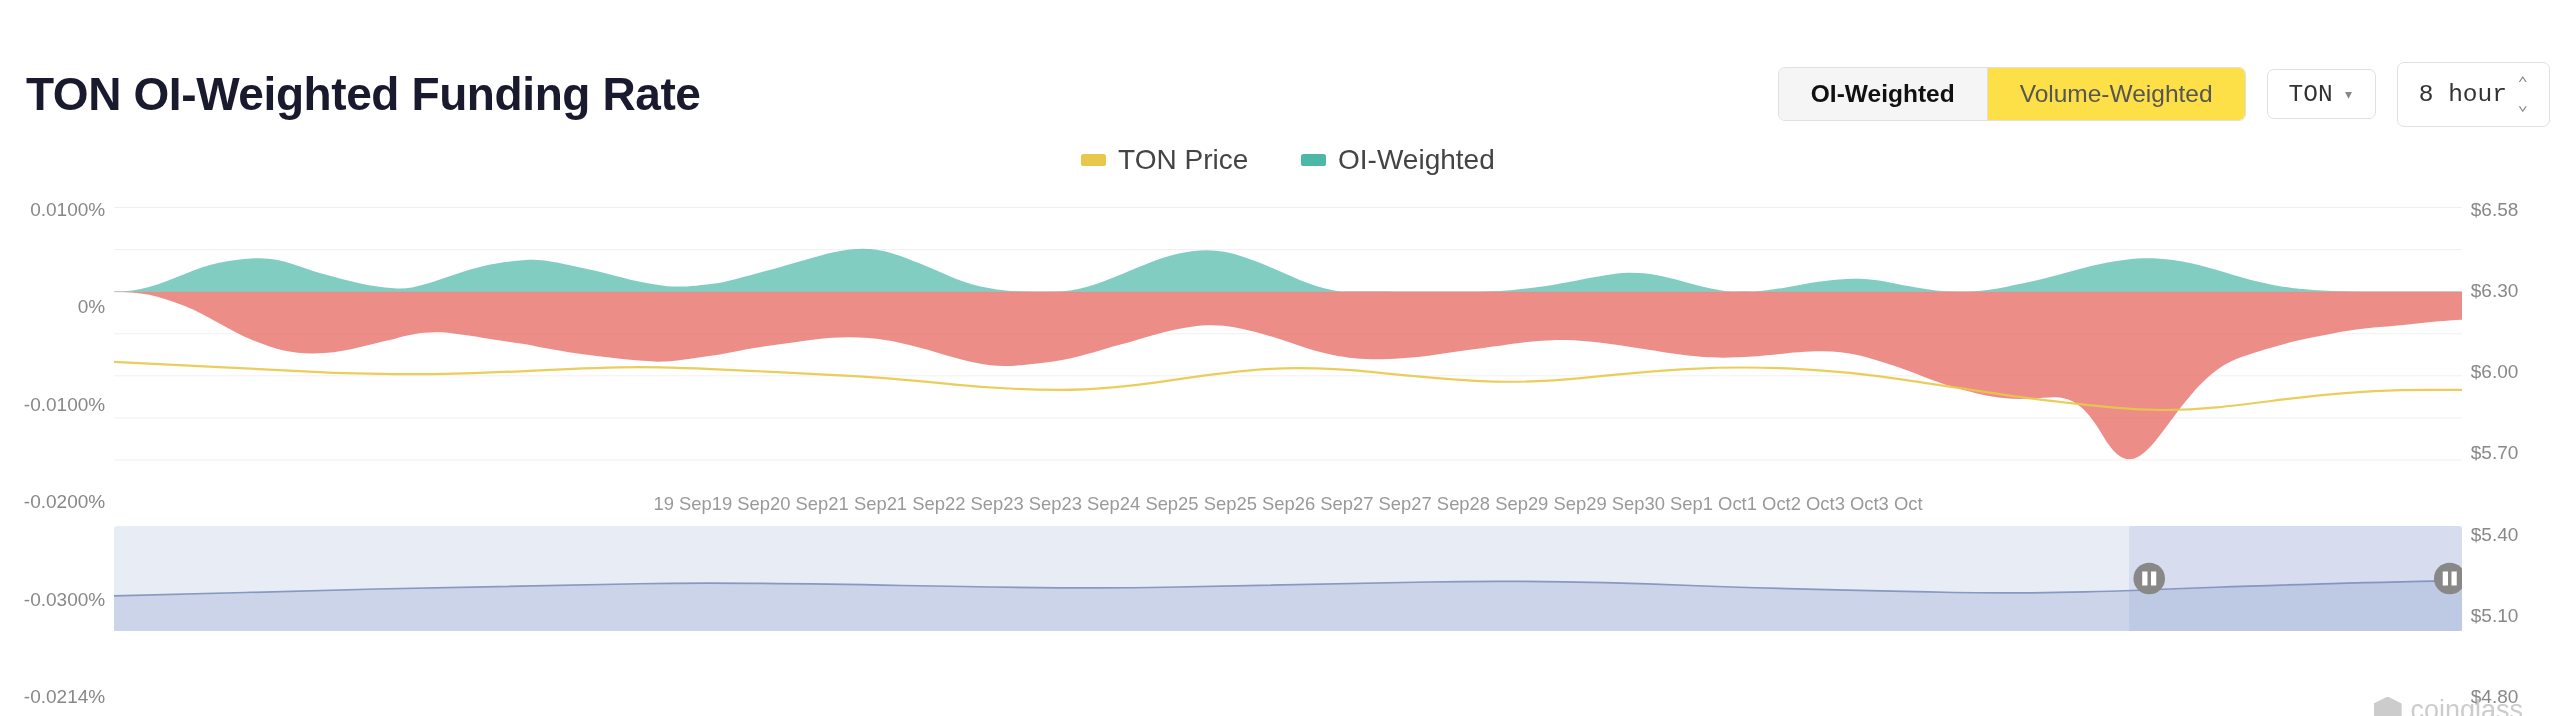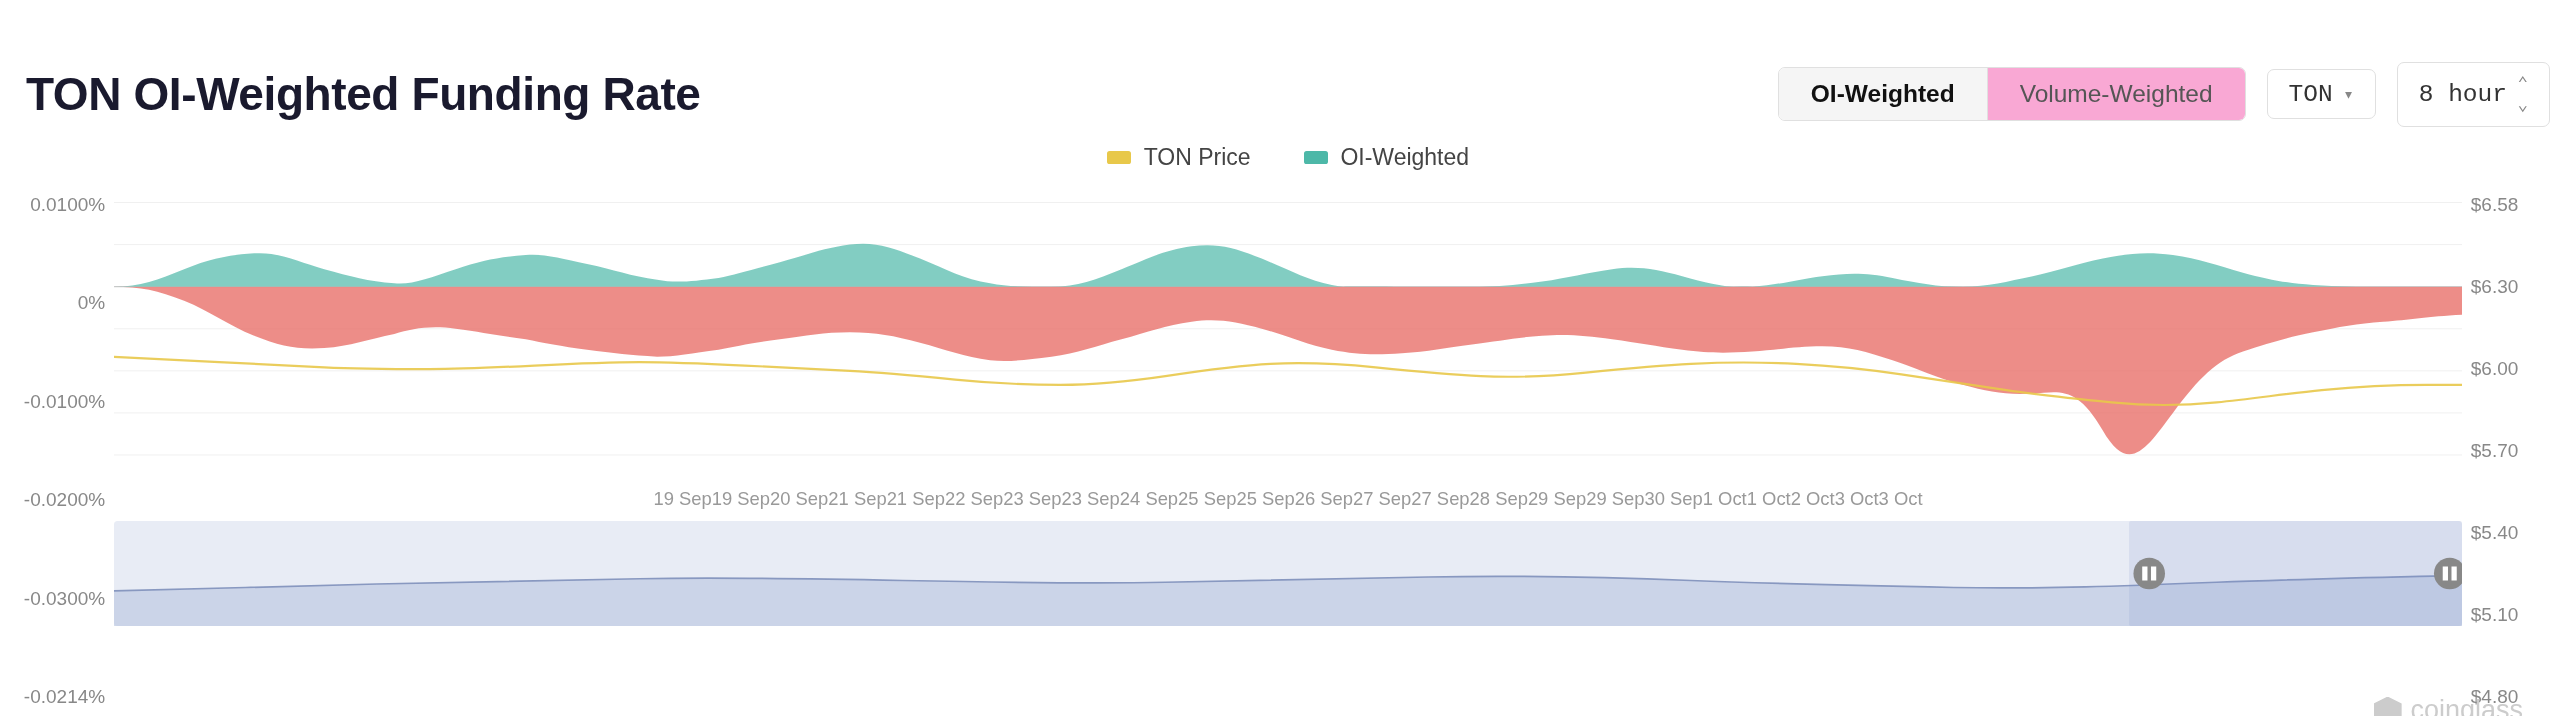--- a/index.html
+++ b/index.html
@@ -46,21 +46,21 @@
       display: flex;
       border: 1.3px solid #e0e0e0;
       border-radius: 7px;
       overflow: hidden;
     }
 
     .toggle-btn {
       padding: 12.3px 32px;
       font-size: 24.5px;
       cursor: pointer;
-      background: #f9a8d4;
+      background: #fde047;
       border: none;
       color: #555;
       transition: background 0.2s;
       white-space: nowrap;
     }
 
     .toggle-btn.active {
       background: #f5f5f5;
       color: #111;
       font-weight: 600;
@@ -94,21 +94,21 @@
       align-items: center;
       justify-content: center;
       gap: 53px;
       padding: 8.8px 0 14px 0;
     }
 
     .legend-item {
       display: flex;
       align-items: center;
       gap: 12.3px;
-      font-size: 23px;
+      font-size: 28px;
       color: #444;
     }
 
     .legend-dot {
       width: 24.5px;
       height: 12.3px;
       border-radius: 2.6px;
     }
 
     .legend-dot.ton-price {

